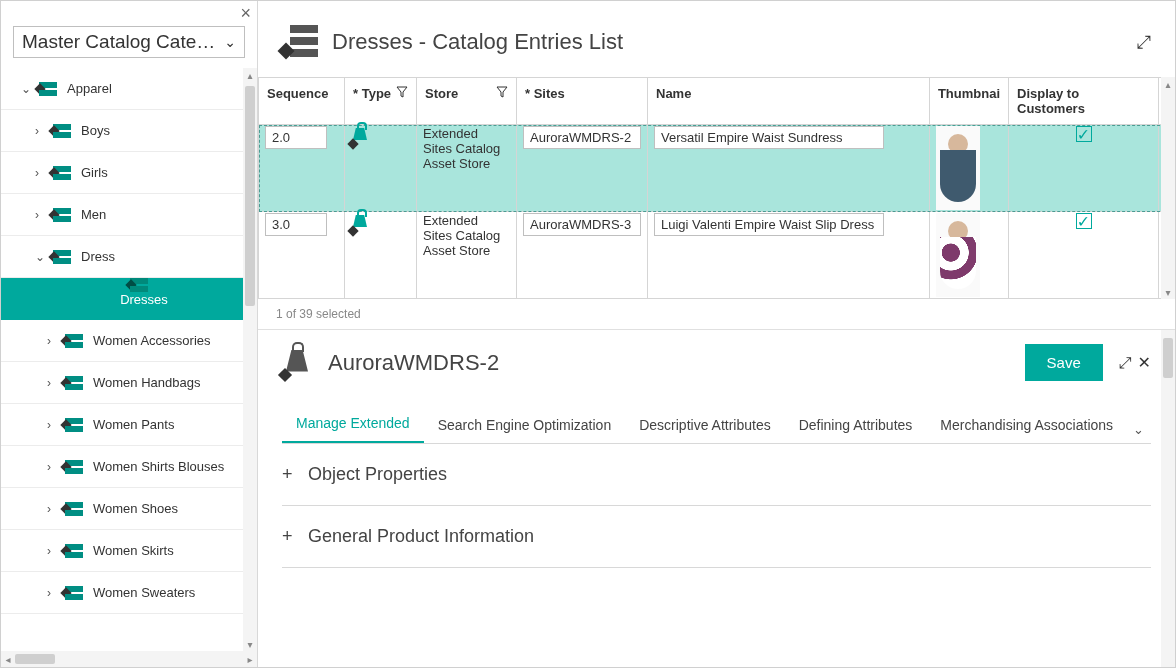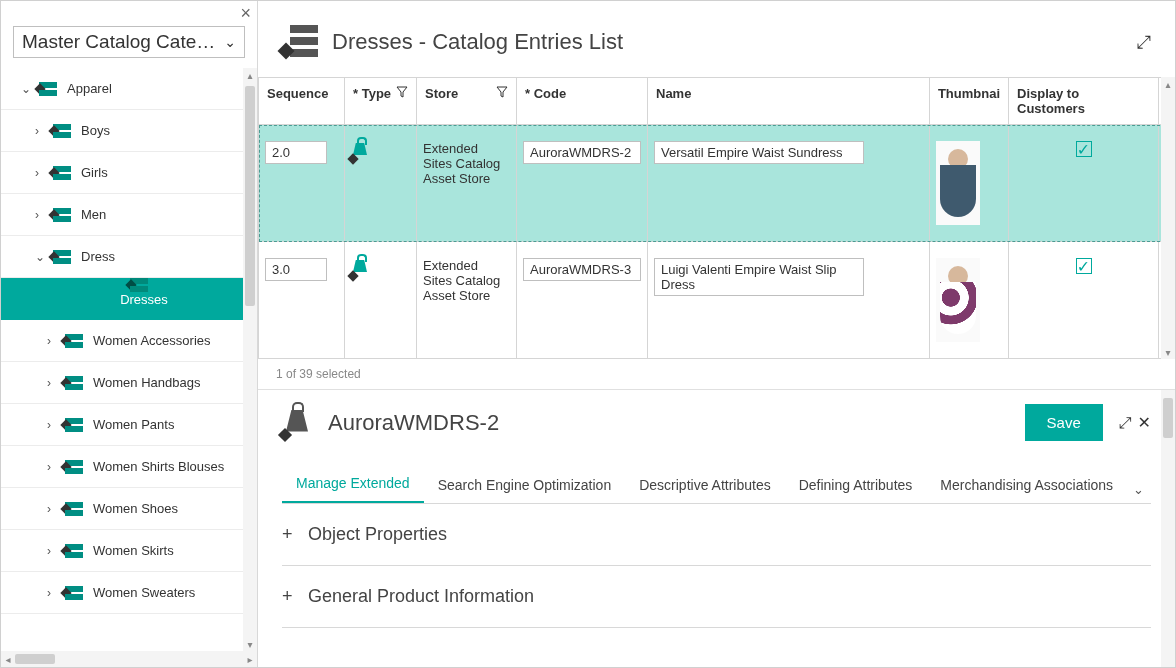--- a/index.html
+++ b/index.html
@@ -49,27 +49,27 @@
 .list-header .list-icon .bar { position:absolute; left:8px; right:0; height:8px; background:#555; border:1px solid #555;}
 .list-header .list-icon .bar.b1{top:0;} .list-header .list-icon .bar.b2{top:12px;} .list-header .list-icon .bar.b3{top:24px;}
 .list-header .list-icon .tag { position:absolute; left:-2px; top:20px; width:12px; height:12px; background:#333; transform:rotate(45deg);}
 .list-header h1 { font-size: 22px; font-weight: normal; color:#444;}
 .list-header .expand { margin-left:auto; font-size:18px; color:#333; }
 
 .grid-wrap { position:relative;border-radius:20px; }
 .grid { width:100%; border-collapse:collapse; }
 .grid th { text-align:left; font-weight:bold; font-size:13px; padding:8px 8px; border:1px solid #d5d5d5; background:#fff; vertical-align:top; }
 .grid th .filter { float:right; }
-.grid td { border:1px solid #d5d5d5; padding:16px 6px; vertical-align:top; font-size:13px; }
+.grid td { border:1px solid #d5d5d5; padding:1px 6px; vertical-align:top; font-size:13px; }
 .grid tr.row-selected td { background:#a9e5dc; }
 .grid tr.row-selected { outline:1px dashed #4a9c93; outline-offset:-1px; }
 .grid .seq-input, .grid .text-cell { border:1px solid #bfbfbf; padding:3px 6px; background:#fff; display:inline-block; min-height:22px; }
 .grid .seq-input { width:62px; }
 .grid .code-cell { width:118px; }
-.grid .name-cell { width:210px; }
+.grid .name-cell { width:230px; }
 .grid .check { color:#00a99d; font-size:16px; border:1px solid #00a99d; width:16px; height:16px; display:inline-flex; align-items:center; justify-content:center; }
 .type-icon { display:inline-block; width:20px; height:20px; position:relative; }
 .type-icon::before{content:""; position:absolute; left:2px; top:2px; width:14px; height:12px; background:#00a99d; clip-path:polygon(20% 0,80% 0,100% 100%,0 100%);}
 .type-icon::after{content:""; position:absolute; left:6px; top:-4px; width:6px; height:6px; border:2px solid #00a99d; border-bottom:none; border-radius:4px 4px 0 0;}
 .type-icon .tag{position:absolute; left:-2px; bottom:-2px; width:8px; height:8px; background:#333; transform:rotate(45deg);}
 
 .grid-scroll { position:absolute; right:0; top:0; bottom:0; width:14px; background:#f4f4f4; }
 .grid-scroll .arrow { position:absolute; left:0; right:0; height:14px; display:flex; align-items:center; justify-content:center; color:#888; font-size:10px;}
 .grid-scroll .arrow.up{top:0;} .grid-scroll .arrow.down{bottom:0;}
 
@@ -246,21 +246,21 @@
             <th style="width:72px"><span>* Type</span>
               <span class="filter funnel-icon"><svg width="12" height="12" viewBox="0 0 12 12">
                     <path d="M1 1h10L7 6v5l-2-1V6z" fill="none" stroke="#333" stroke-width="1"></path>
                   </svg></span>
             </th>
             <th style="width:100px"><span>Store</span>
               <span class="filter funnel-icon"><svg width="12" height="12" viewBox="0 0 12 12">
                     <path d="M1 1h10L7 6v5l-2-1V6z" fill="none" stroke="#333" stroke-width="1"></path>
                   </svg></span>
             </th>
-            <th style="width:126px"><span>* Code</span></th>
+            <th style="width:126px"><span>* Sites</span></th>
             <th><span>Name</span></th>
             <th style="width:78px"><span>Thumbnai</span></th>
             <th style="width:150px"><span>Display to Customers</span></th>
             <th style="width:16px; padding:0;"></th>
           </tr>
         </thead>
         <tbody id="grid-body">
             <tr class="row-selected">
               <td><span class="seq-input">2.0</span></td>
               <td><span class="type-icon"><span class="tag"></span></span></td>

